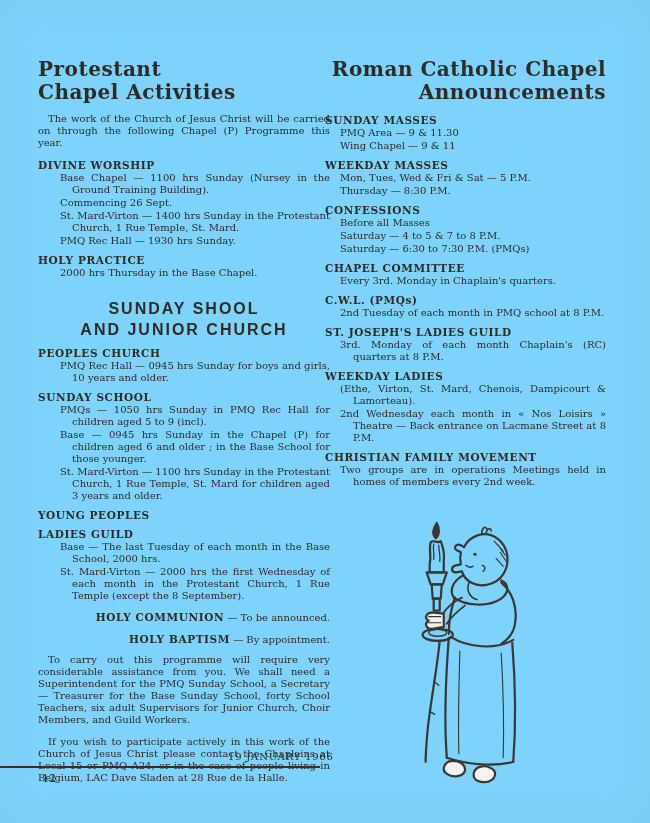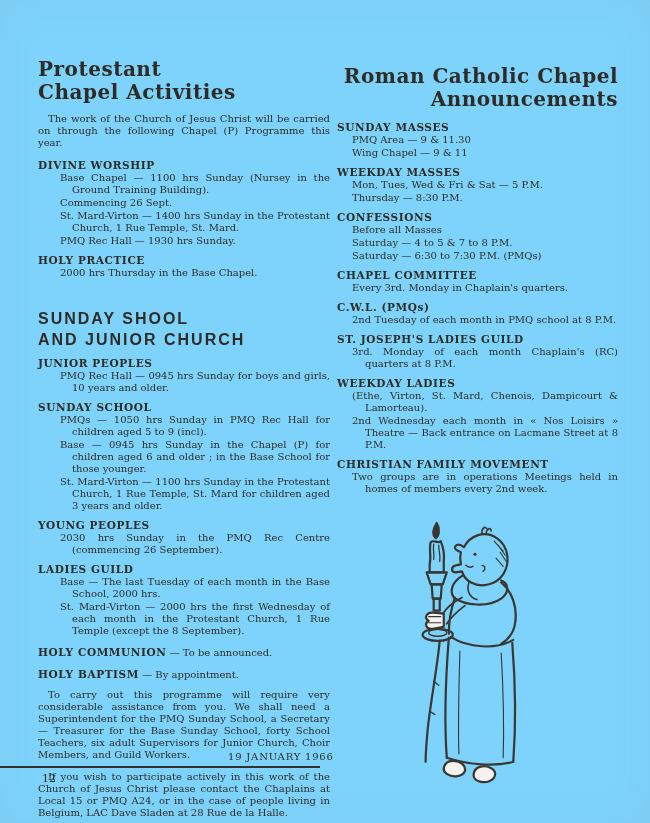--- a/index.html
+++ b/index.html
@@ -7,21 +7,21 @@
     position:relative;
     width:650px;height:823px;
     background:#7dd3fc;
     color:#2f2c28;
     font-family:"DejaVu Serif", serif;
     overflow:hidden;
     box-shadow:inset 0 0 40px rgba(120,115,105,0.08);
   }
   .col{position:absolute;top:58px;}
   .col-left{left:38px;width:292px;}
-  .col-right{left:337px;width:281px;margin-top:7px;}
+  .col-right{left:325px;width:281px;}
 
   .blackletter{
     font-family:"DejaVu Serif", serif;
     font-weight:bold;
     font-size:20px;
     line-height:23px;
     letter-spacing:0.5px;
   }
   .title-right{text-align:right;}
 
@@ -41,28 +41,29 @@
   }
   .item{
     font-size:10px;line-height:12px;
     padding-left:34px;text-indent:-12px;
     text-align:justify;
     margin-bottom:1px;
   }
   .col-right .item{padding-left:28px;text-indent:-13px;}
 
   .big-heading{
+    text-align:center;
     font-family:"Liberation Sans", sans-serif;
     font-weight:bold;
     font-size:16px;line-height:21px;
     letter-spacing:2px;
-    margin:29px 0 3px 0;
-  }
-
-  .inline-sec{margin-top:9px;font-size:10px;line-height:12px;}
+    margin:19px 0 3px 0;
+  }
+
+  .inline-sec{margin-top:9px;font-size:10px;line-height:12px;text-align:right;}
   .inline-sec .ih{font-weight:bold;font-size:10.5px;letter-spacing:0.6px;}
 
   .closing{
     margin-top:8px;
     font-size:10px;line-height:12px;
     text-align:justify;text-indent:10px;
   }
 
   .footer-rule{
     position:absolute;left:0;top:766px;
@@ -107,34 +108,33 @@
       <div class="sec-h">HOLY PRACTICE</div>
       <div class="item">2000 hrs Thursday in the Base Chapel.</div>
     </div>
 
     <div class="big-heading">
       <div>SUNDAY SHOOL</div>
       <div>AND JUNIOR CHURCH</div>
     </div>
 
     <div class="sec">
-      <div class="sec-h">JUNIOR PEOPLES</div>
+      <div class="sec-h">PEOPLES CHURCH</div>
       <div class="item">PMQ Rec Hall — 0945 hrs Sunday for boys and girls, 10 years and older.</div>
     </div>
 
     <div class="sec">
       <div class="sec-h">SUNDAY SCHOOL</div>
       <div class="item">PMQs — 1050 hrs Sunday in PMQ Rec Hall for children aged 5 to 9 (incl).</div>
       <div class="item">Base — 0945 hrs Sunday in the Chapel (P) for children aged 6 and older ; in the Base School for those younger.</div>
       <div class="item">St. Mard-Virton — 1100 hrs Sunday in the Protestant Church, 1 Rue Temple, St. Mard for children aged 3 years and older.</div>
     </div>
 
     <div class="sec">
       <div class="sec-h">YOUNG PEOPLES</div>
-      <div class="item">2030 hrs Sunday in the PMQ Rec Centre (commencing 26 September).</div>
     </div>
 
     <div class="sec">
       <div class="sec-h">LADIES GUILD</div>
       <div class="item">Base — The last Tuesday of each month in the Base School, 2000 hrs.</div>
       <div class="item">St. Mard-Virton — 2000 hrs the first Wednesday of each month in the Protestant Church, 1 Rue Temple (except the 8 September).</div>
     </div>
 
     <div class="inline-sec">
       <span class="ih">HOLY COMMUNION</span>

